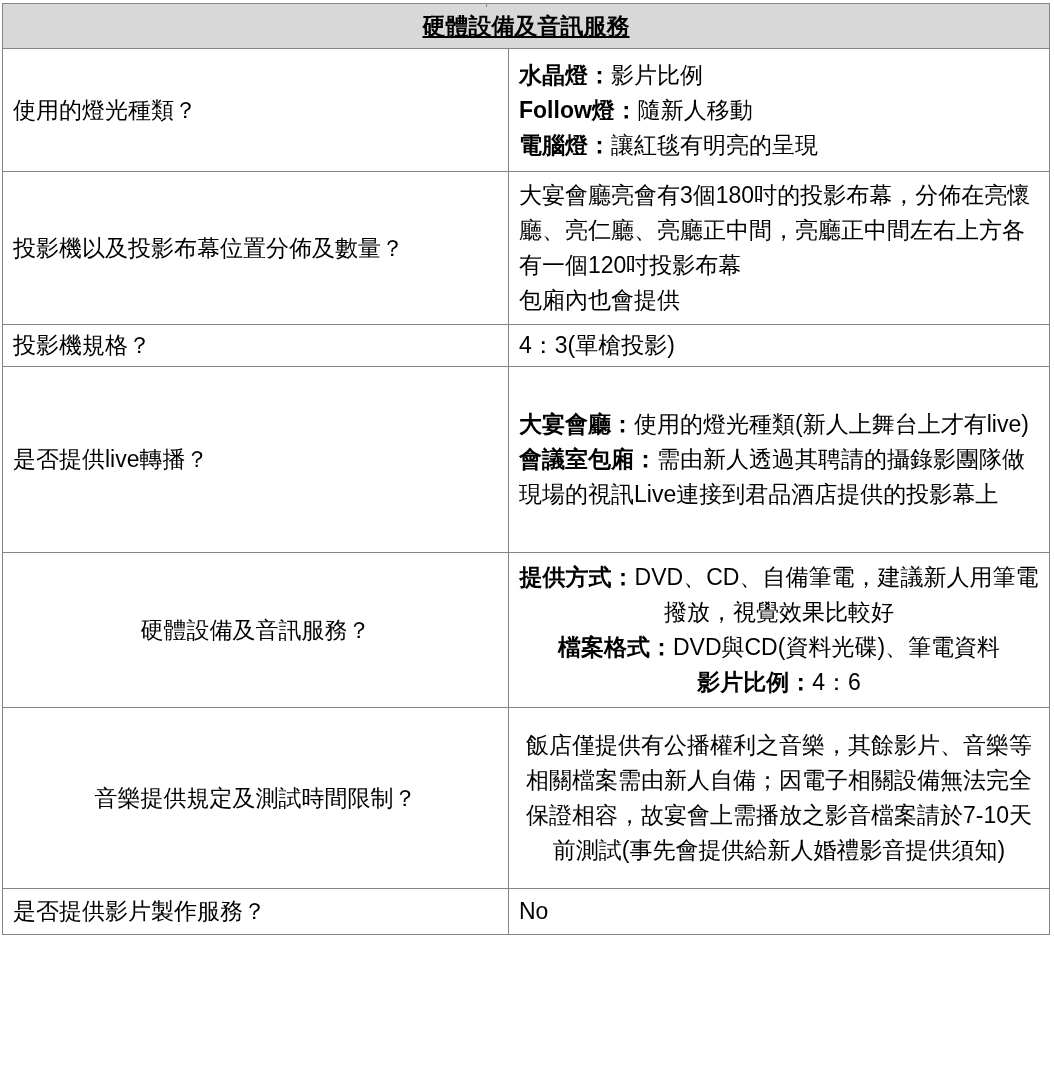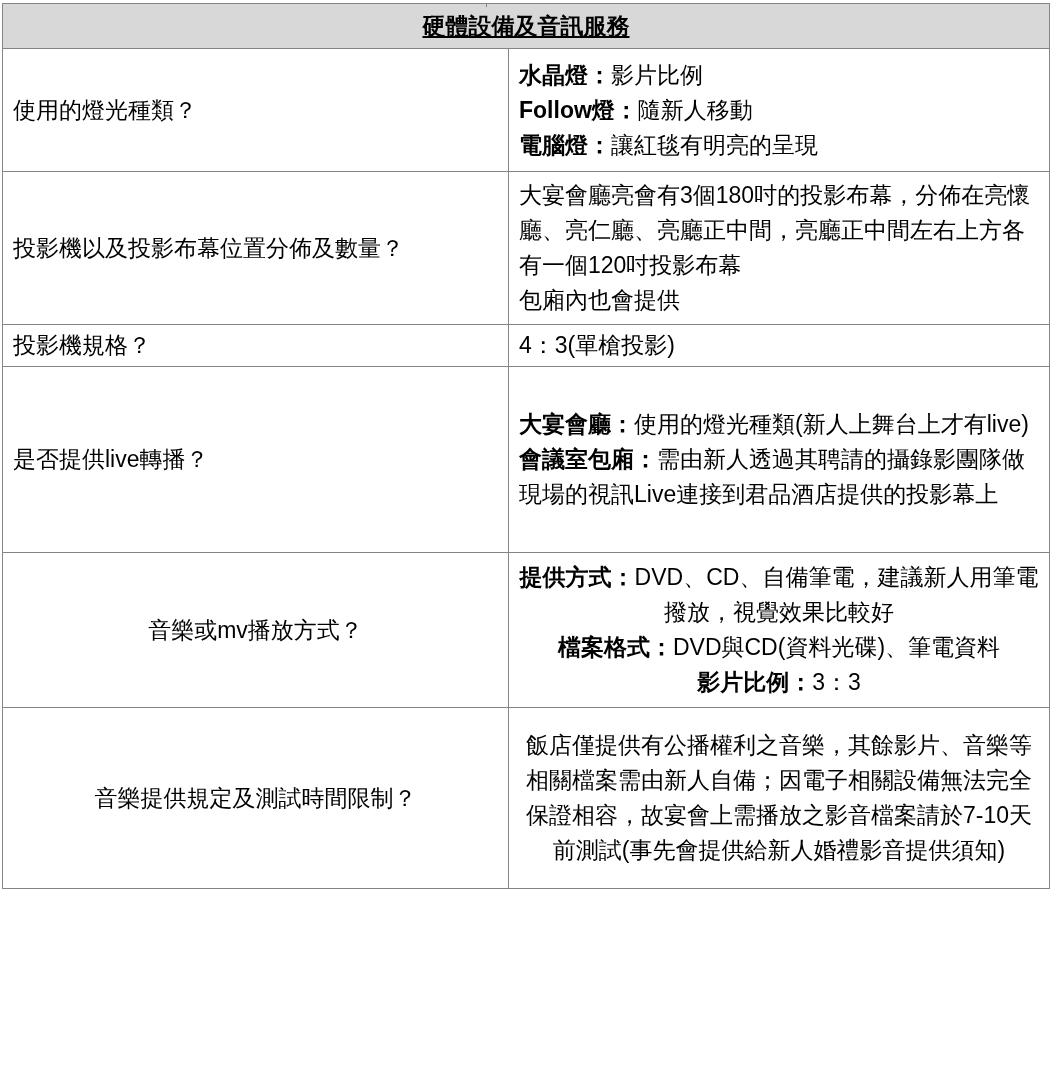--- a/index.html
+++ b/index.html
@@ -104,31 +104,37 @@
 
     <tr class="r4">
       <td>是否提供live轉播？</td>
       <td>
         <div><span class="b">大宴會廳：</span><span>使用的燈光種類(新人上舞台上才有live)</span></div>
         <div><span class="b">會議室包廂：</span><span>需由新人透過其聘請的攝錄影團隊做現場的視訊Live連接到君品酒店提供的投影幕上</span></div>
       </td>
     </tr>
 
     <tr class="r5">
-      <td>音樂或mv播放方式？</td>
+      <td>硬體設備及音訊服務？</td>
       <td>
         <div><span class="b">提供方式：</span><span>DVD、CD、自備筆電，建議新人用筆電撥放，視覺效果比較好</span></div>
         <div><span class="b">檔案格式：</span><span>DVD與CD(資料光碟)、筆電資料</span></div>
-        <div><span class="b">影片比例：</span><span>3：3</span></div>
+        <div><span class="b">影片比例：</span><span>4：6</span></div>
       </td>
     </tr>
 
     <tr class="r6">
       <td>音樂提供規定及測試時間限制？</td>
       <td>
         <div><span>飯店僅提供有公播權利之音樂，其餘影片、音樂等相關檔案需由新人自備；因電子相關設備無法完全保證相容，故宴會上需播放之影音檔案請於7-10天前測試(事先會提供給新人婚禮影音提供須知)</span></div>
       </td>
     </tr>
 
+    <tr class="r7">
+      <td>是否提供影片製作服務？</td>
+      <td>
+        <div><span>No</span></div>
+      </td>
+    </tr>
 
   </tbody>
     </table>
 </div>
 
 </body></html>

